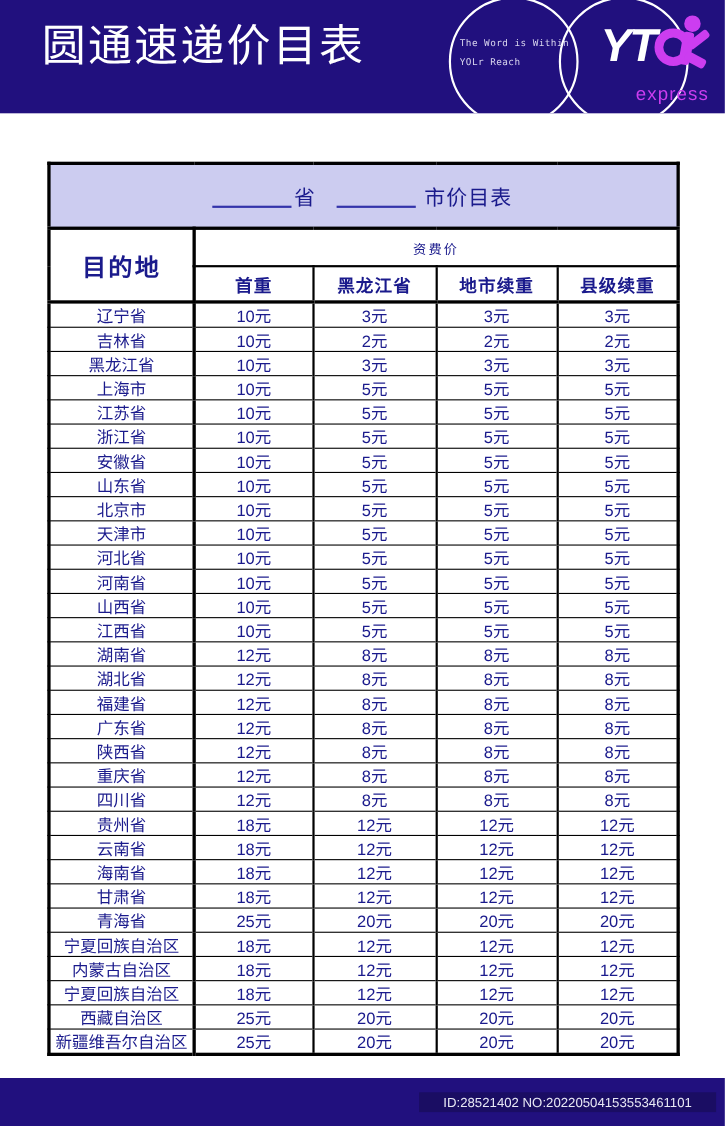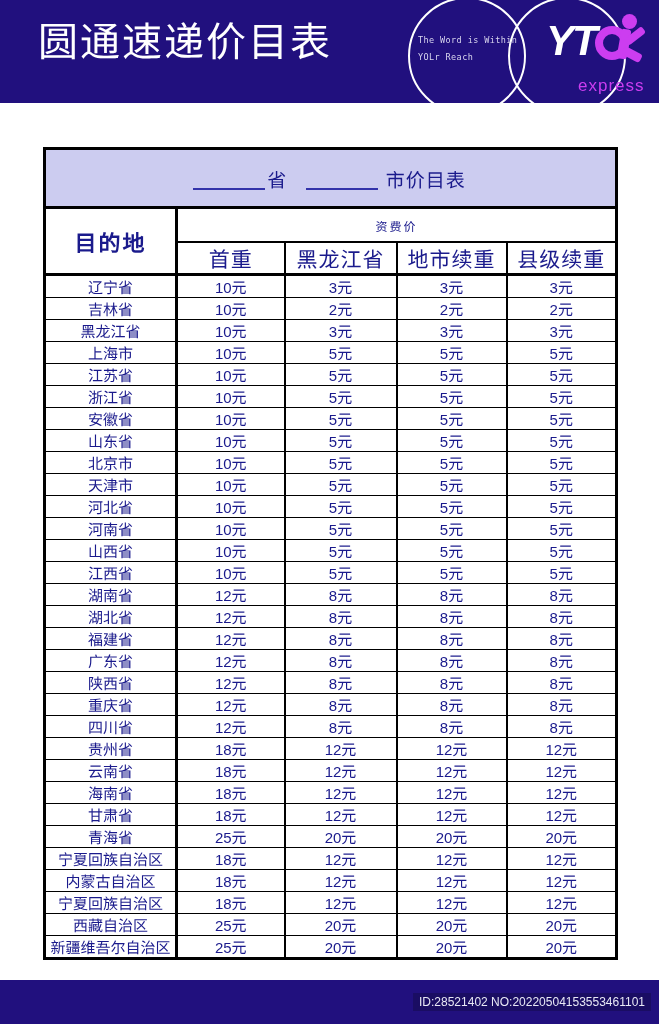--- a/index.html
+++ b/index.html
@@ -213,22 +213,22 @@
   }
   .fee-head {
     height: 32px;
     font-size: 12px;
     color: #1a1a8c;
     letter-spacing: 2px;
     border-bottom: 2px solid #000000 !important;
   }
   .sub-head {
     height: 30px;
-    font-size: 21px;
-    font-weight: normal;
+    font-size: 16px;
+    font-weight: bold;
     color: #1a1a8c;
     letter-spacing: 1px;
     border-bottom: 3px solid #000000 !important;
     border-right: 2px solid #000000 !important;
   }
   .sub-head:last-child { border-right: 1.5px solid #000000 !important; }
 
   tbody td {
     height: 20px;
     font-size: 15px;
@@ -283,21 +283,21 @@
     margin-left: 6px;
     letter-spacing: 0px;
   }
   .idtag {
     position: absolute;
     right: 8px;
     top: 13px;
     font-size: 12px;
     color: #e8e8f5;
     background: #1a0d63;
-    padding: 2px 6px;
+    padding: 2px 22px;
     letter-spacing: 0px;
     font-family: "Liberation Sans", "DejaVu Sans", sans-serif;
     white-space: nowrap;
   }
 </style>
 </head>
 <body>
 
 <div class="top-band">
   <div class="top-title">圆通速递价目表</div>

